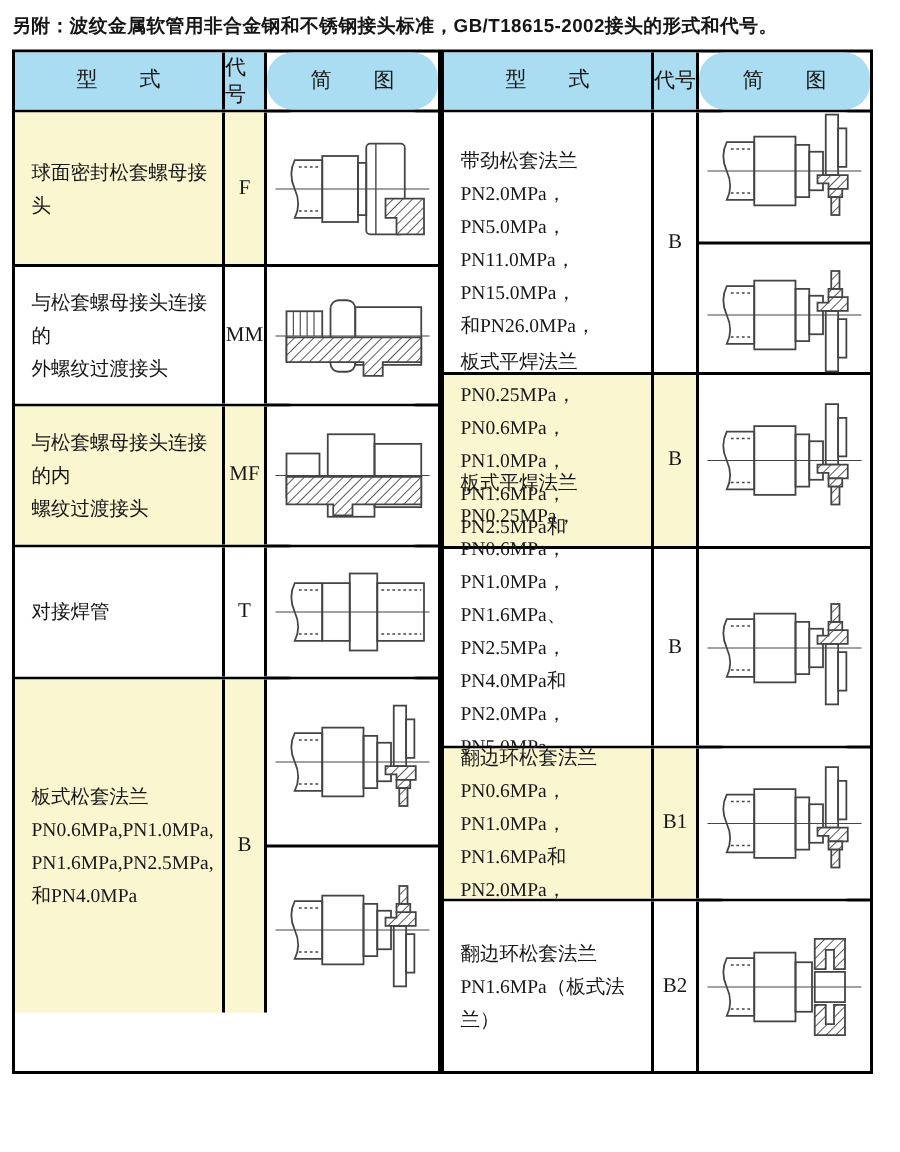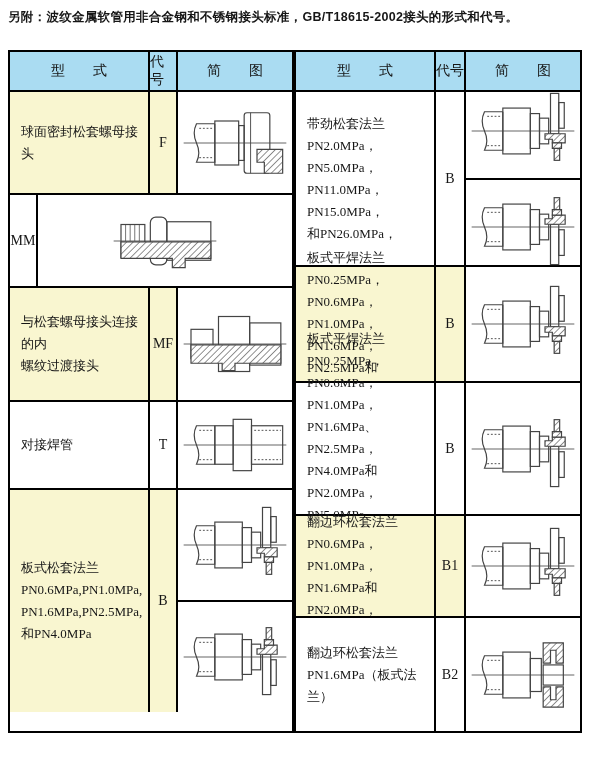--- a/index.html
+++ b/index.html
@@ -4,28 +4,28 @@
 <style>
   html,body{margin:0;padding:0;}
   body{
     width:600px;height:768px;background:#fff;color:#161616;
     font-family:"Liberation Serif","DejaVu Serif",serif;
     position:relative;overflow:hidden;
   }
   .title{
     font-family:"Liberation Sans","DejaVu Sans",sans-serif;
     font-weight:bold;font-size:12.5px;letter-spacing:.3px;
-    padding:9px 4px 24px 8px;
+    padding:9px 4px 7px 8px;
   }
   .tables{display:flex;margin-left:8px;width:584px;}
   .tbl{border:2px solid #000;background:#fff;}
   .row{display:flex;border-bottom:2px solid #000;box-sizing:border-box;}
   .row:last-child{border-bottom:none;}
   .cell{box-sizing:border-box;border-right:2px solid #000;background:#fff;}
-  .cell:last-child{border-right:none;}
+  .cell:last-child{border-right:none;border-radius:17px;}
   .c-type{
     width:140px;display:flex;align-items:center;
     padding:2px 4px 2px 11px;font-size:13px;line-height:22px;
     white-space:pre-line;
   }
   .c-code{
     width:28px;display:flex;align-items:center;justify-content:center;
     font-size:14px;
   }
   .tbl-right .c-code{width:30px;}
@@ -162,29 +162,31 @@
       <div class="cell c-type hl">球面密封松套螺母接头</div>
       <div class="cell c-code hl">F</div>
       <div class="cell c-diag">
         <svg class="dg" width="110" height="92" viewBox="0 0 120 90">
             <use href="#dg-f"></use>
           </svg>
       </div>
     </div>
 
     <div class="row" style="height:93px">
+      <div class="cell c-type">与松套螺母接头连接的
+外螺纹过渡接头</div>
       <div class="cell c-code">MM</div>
       <div class="cell c-diag">
         <svg class="dg" width="110" height="84" viewBox="0 0 120 90">
             <use href="#dg-mm"></use>
           </svg>
       </div>
     </div>
 
-    <div class="row" style="height:114px">
+    <div class="row" style="height:94px">
       <div class="cell c-type hl">与松套螺母接头连接的内
 螺纹过渡接头</div>
       <div class="cell c-code hl">MF</div>
       <div class="cell c-diag">
         <svg class="dg" width="110" height="90" viewBox="0 0 120 90">
             <use href="#dg-mf"></use>
           </svg>
       </div>
     </div>
 

